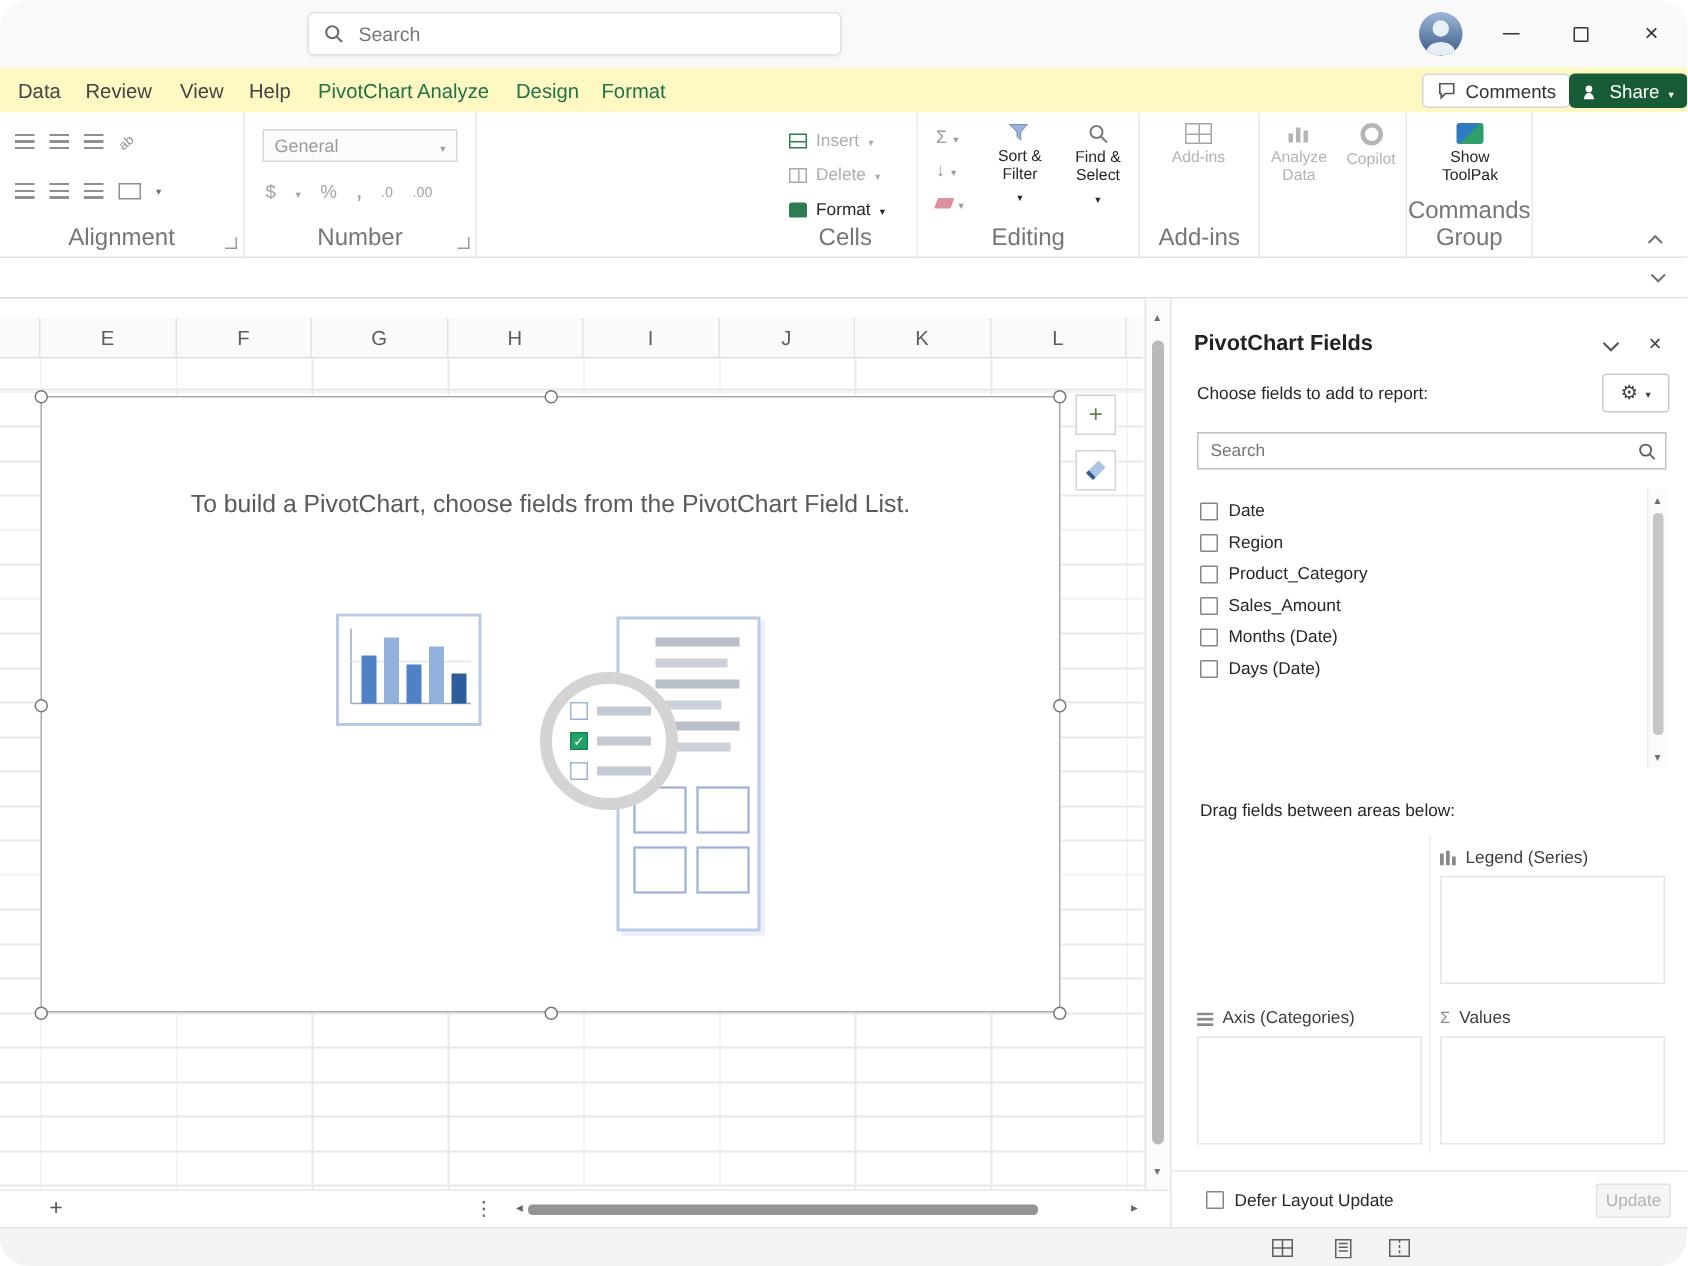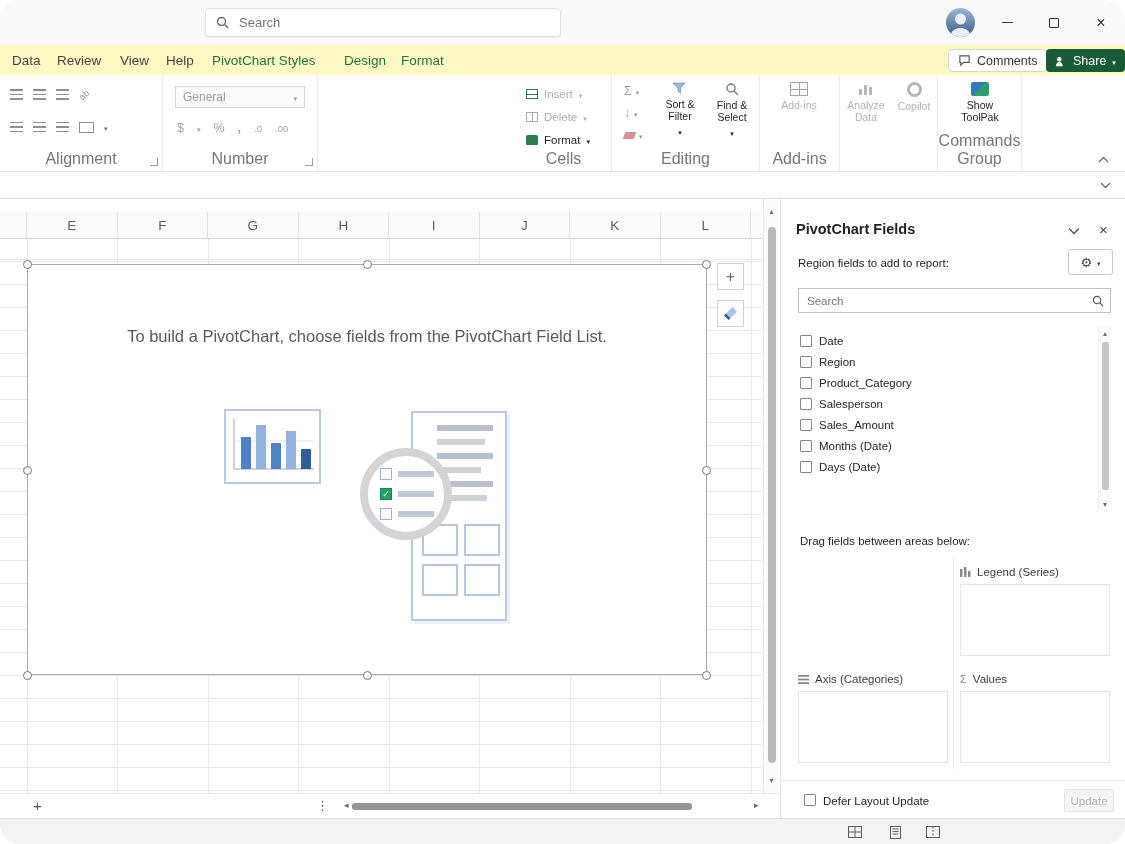--- a/index.html
+++ b/index.html
@@ -159,21 +159,21 @@
     <div class="winbtn" style="left:1085px;font-size:16px">
         <span>×</span>
       </div>
   </div>
 
   <div id="menubar">
     <div class="mtab" style="left:12px">Data</div>
     <div class="mtab" style="left:57px">Review</div>
     <div class="mtab" style="left:120px">View</div>
     <div class="mtab" style="left:166px">Help</div>
-    <div class="mtab ctx" style="left:212px">PivotChart Styles</div>
+    <div class="mtab ctx" style="left:212px">PivotChart Analyze</div>
     <div class="mtab ctx" style="left:344px">Design</div>
     <div class="mtab ctx" style="left:401px">Format</div>
     <div id="commentsBtn">
       <svg width="13" height="13" viewBox="0 0 14 14">
           <path d="M2 2h10v7H6l-3 3V9H2z" fill="none" stroke="#555" stroke-width="1.2"></path>
         </svg>
       <span>Comments</span>
     </div>
     <div id="shareBtn">
       <svg width="12" height="12" viewBox="0 0 14 14">
@@ -412,21 +412,21 @@
     <span style="position:absolute;left:754px;top:6px;font-size:9px;color:#666">▸</span>
   </div>
 
   <div id="panel">
     <div class="p-title">PivotChart Fields</div>
     <svg style="position:absolute;left:287px;top:28px" width="12" height="8" viewBox="0 0 12 8">
         <polyline points="1,1.5 6,6.5 11,1.5" fill="none" stroke="#555" stroke-width="1.4"></polyline>
       </svg>
     <span style="position:absolute;left:318px;top:22px;font-size:15px;color:#444">×</span>
 
-    <div style="position:absolute;left:17px;top:58px">Region fields to add to report:</div>
+    <div style="position:absolute;left:17px;top:58px">Choose fields to add to report:</div>
     <div id="gearBtn">
       <span style="font-size:13px">⚙</span>
       <span class="car"></span>
     </div>
 
     <div id="psearch">
       <input placeholder="Search" style="">
       <svg width="12" height="12" viewBox="0 0 13 13">
           <circle cx="5.5" cy="5.5" r="4" fill="none" stroke="#5a5a5a" stroke-width="1.3"></circle>
           <line x1="8.6" y1="8.6" x2="12" y2="12" stroke="#5a5a5a" stroke-width="1.3"></line>
@@ -438,24 +438,20 @@
           <span class="cb"></span>
           <span>Date</span>
         </div>
       <div class="frow">
           <span class="cb"></span>
           <span>Region</span>
         </div>
       <div class="frow">
           <span class="cb"></span>
           <span>Product_Category</span>
-        </div>
-      <div class="frow">
-          <span class="cb"></span>
-          <span>Salesperson</span>
         </div>
       <div class="frow">
           <span class="cb"></span>
           <span>Sales_Amount</span>
         </div>
       <div class="frow">
           <span class="cb"></span>
           <span>Months (Date)</span>
         </div>
       <div class="frow">

